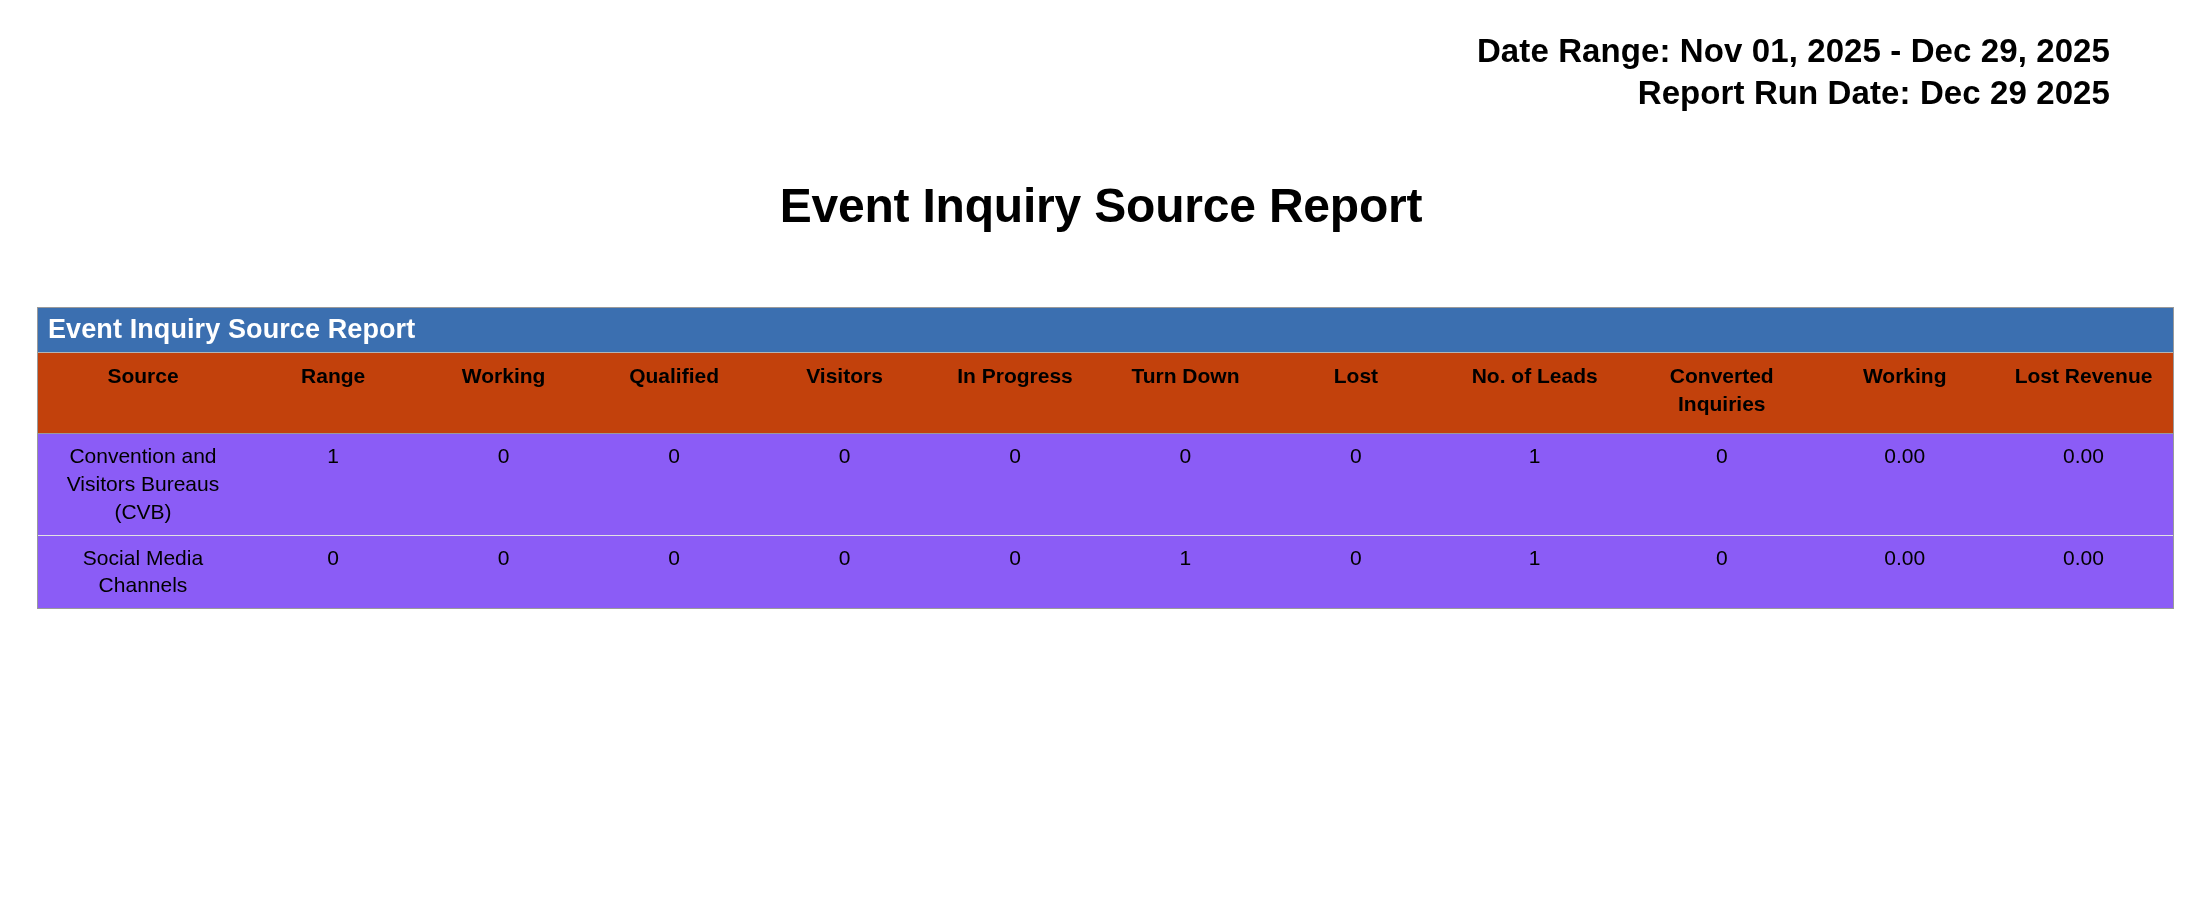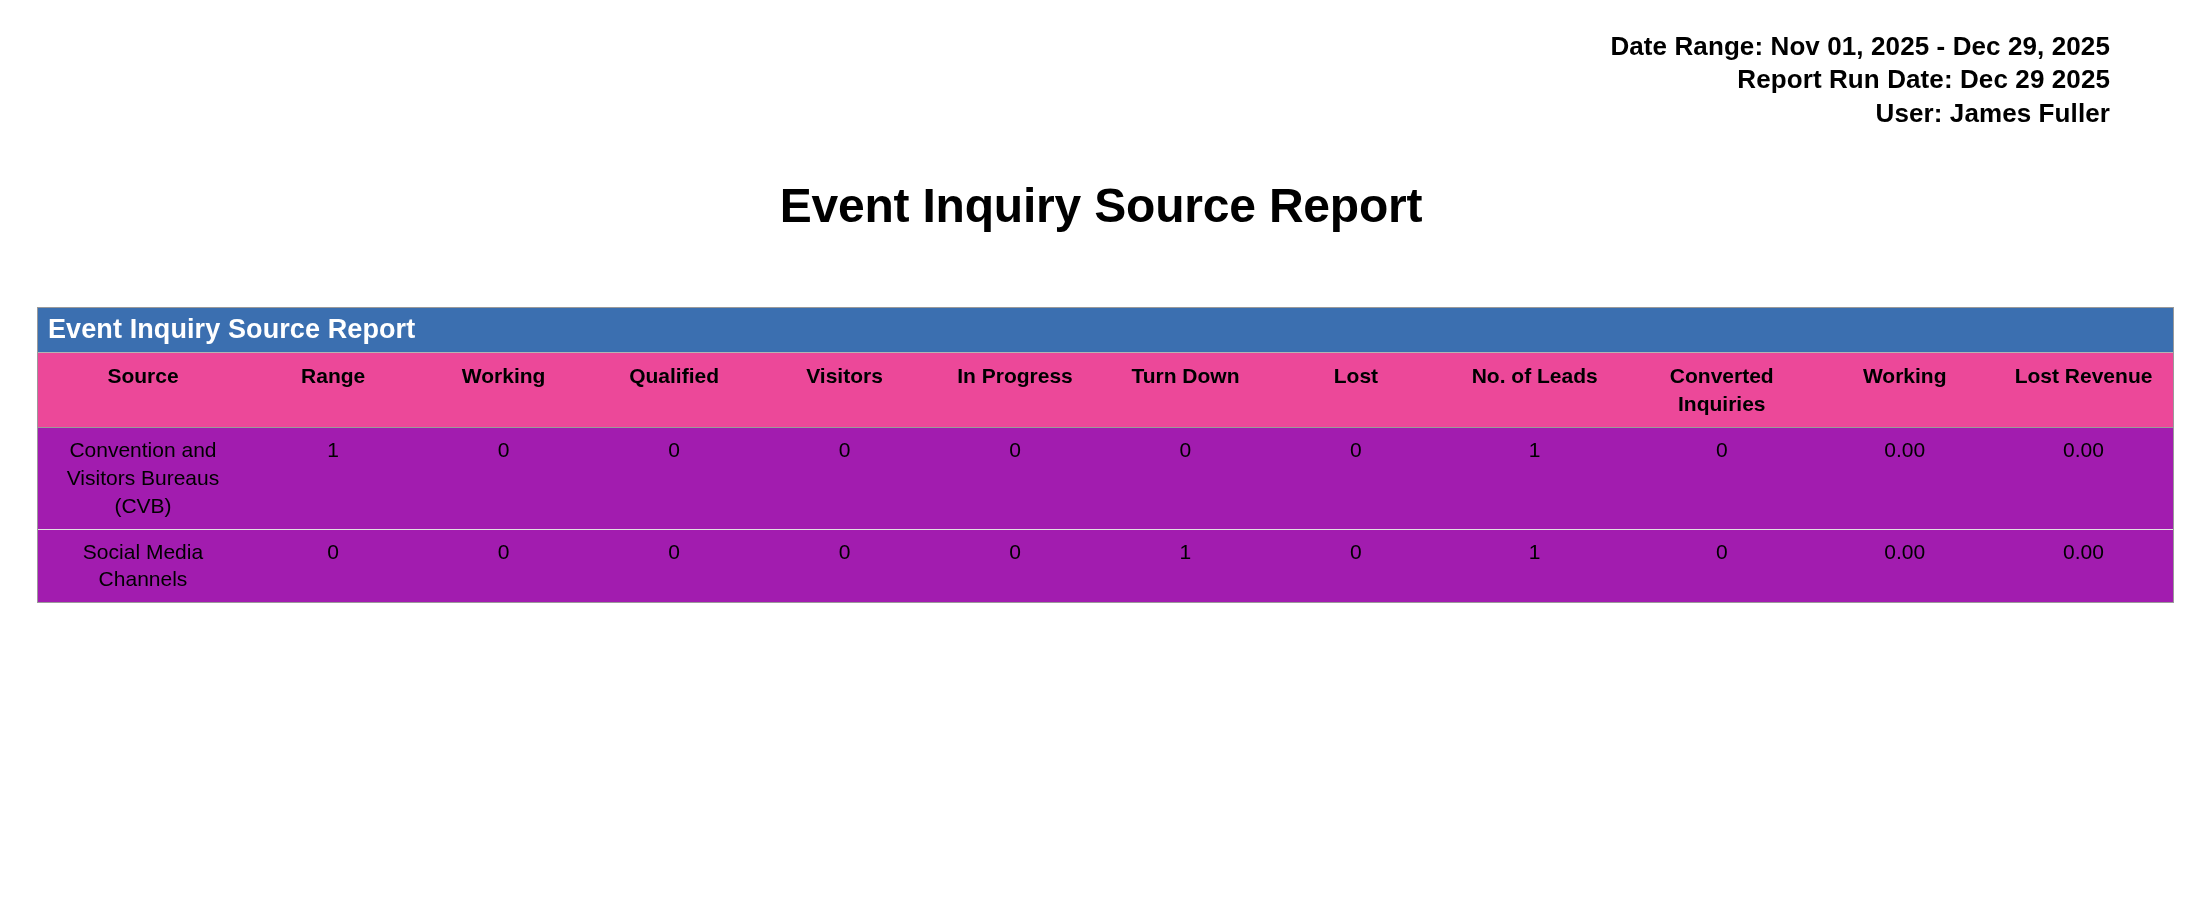--- a/index.html
+++ b/index.html
@@ -20,21 +20,21 @@
     height: 900px;
     box-sizing: border-box;
   }
 
   
   .meta {
     position: absolute;
     top: 30px;
     right: 92px;
     text-align: right;
-    font-size: 26px;
+    font-size: 33px;
     font-weight: bold;
     line-height: 1.28;
     letter-spacing: 0.1px;
   }
   .meta div {
     white-space: nowrap;
   }
 
   
   .report-title {
@@ -66,62 +66,61 @@
     caption-side: top;
     background: #3b6fb0;
     color: #ffffff;
     font-size: 27px;
     font-weight: bold;
     text-align: left;
     padding: 6px 0 7px 10px;
     letter-spacing: 0.1px;
   }
   table.report thead th {
-    background: #ec4899;
+    background: #c2410c;
     font-size: 21px;
     font-weight: bold;
     text-align: center;
-    padding: 9px 6px 10px 6px;
+    padding: 9px 6px 16px 6px;
     border-top: 1px solid #b4b4b4;
     border-bottom: 1px solid #9a9a9a;
     vertical-align: top;
     line-height: 1.32;
     margin-top: 24px;
   }
   table.report tbody td {
     font-size: 21px;
     text-align: center;
     padding: 8px 6px 9px 6px;
     vertical-align: top;
     line-height: 1.32;
     border-bottom: 1px solid #e2e2e2;
   }
   table.report tbody tr:last-child td {
     border-bottom: none;
   }
   table.report tbody tr.alt td {
-    background: #a21caf;
+    background: #8b5cf6;
   }
   
   col.c-source   { width: 10.1%; }
   col.c-num      { width: 8.2%; }
   col.c-leads    { width: 9.0%; }
   col.c-conv     { width: 9.0%; }
   col.c-rev      { width: 8.6%; }
   col.c-lostrev  { width: 8.6%; }
 </style>
 </head>
 <body>
 
 <div class="page">
 
   <div class="meta">
     <div>Date Range: Nov 01, 2025 - Dec 29, 2025</div>
     <div>Report Run Date: Dec 29 2025</div>
-    <div>User: James Fuller</div>
   </div>
 
   <div class="report-title">Event Inquiry Source Report</div>
 
   <div class="table-wrap">
     <table class="report">
       <caption>Event Inquiry Source Report</caption>
       <colgroup>
         <col class="c-source">
         <col class="c-num">

